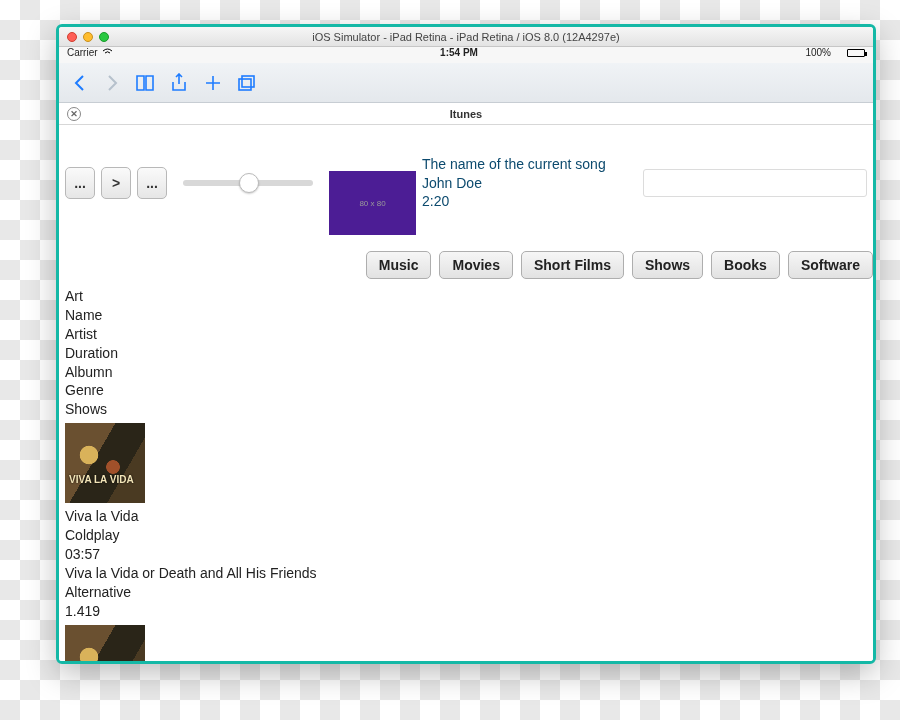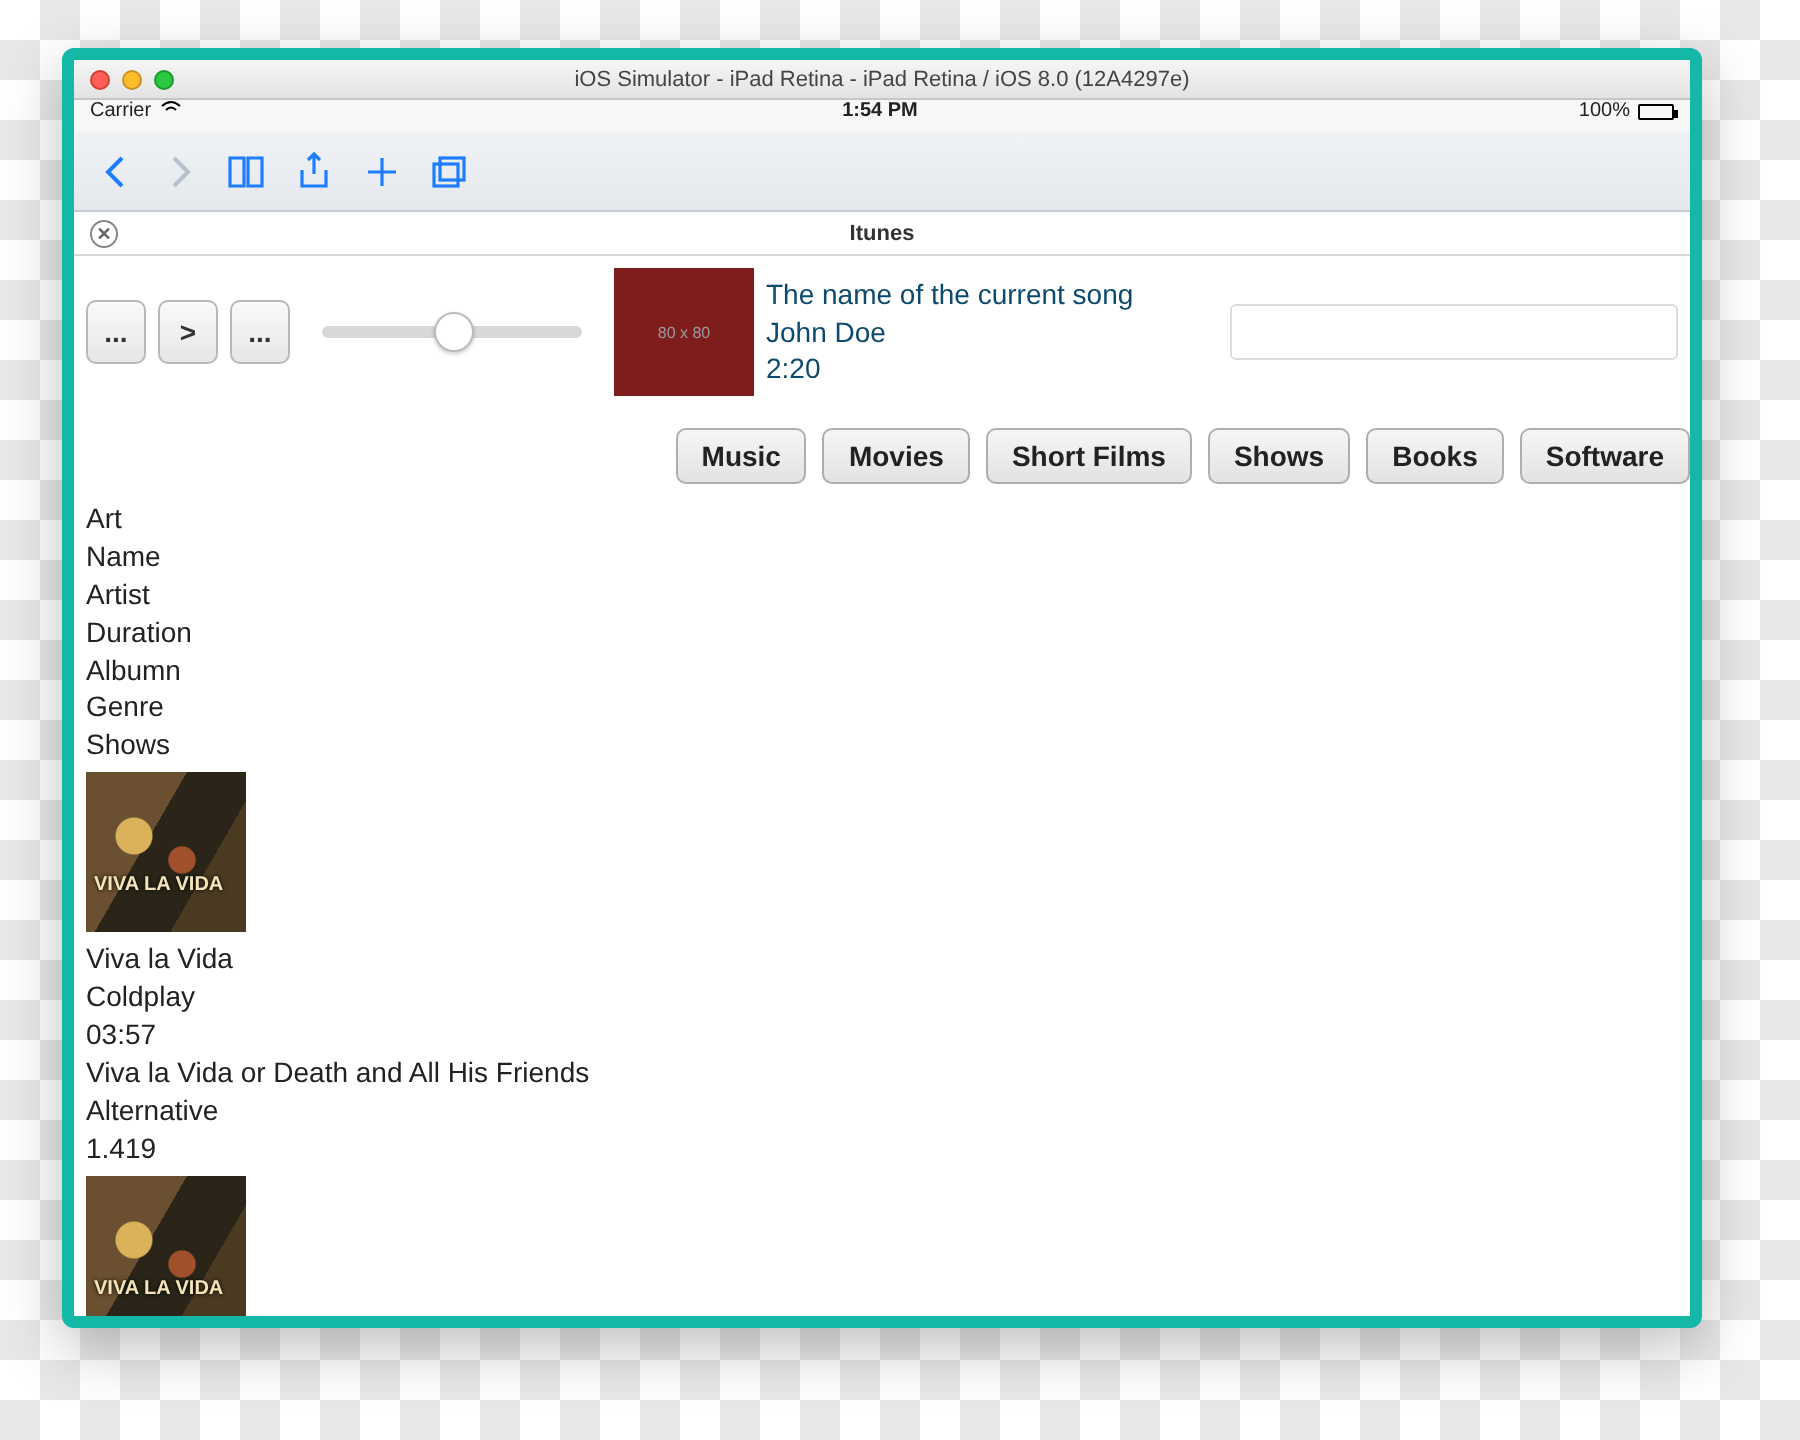--- a/index.html
+++ b/index.html
@@ -5,24 +5,24 @@
   * { box-sizing: border-box; margin: 0; padding: 0; }
   body {
     font-family: -apple-system, "Helvetica Neue", Arial, sans-serif;
     font-size: 13px;
     background: repeating-conic-gradient(#e8e8e8 0% 25%, #fff 0% 50%) 0 0/40px 40px;
     width: 900px; height: 720px;
     position: relative;
   }
   .window {
     position: absolute;
-    left: 31px; top: 24px;
+    left: 56px; top: 24px;
     width: 820px; height: 640px;
     background: #fff;
-    border: 6px solid #14b8a6;
+    border: 3px solid #14b8a6;
     border-radius: 6px;
     box-shadow: 0 10px 30px rgba(0,0,0,.25);
     overflow: hidden;
     display: flex; flex-direction: column;
   }
   
   .mac-titlebar {
     height: 20px;
     background: linear-gradient(#f6f6f6,#e3e3e3);
     border-bottom: 1px solid #c6c6c6;
@@ -40,21 +40,21 @@
     font-size:11px; color:#444;
   }
   
   .ios-status {
     height: 16px;
     background: #f7f7f7;
     display:flex; justify-content:space-between; align-items:flex-start;
     padding: 0 8px;
     font-size: 10px; color:#222;
   }
-  .ios-status .right { display:flex; align-items:center; gap:4px;}
+  .ios-status .right { display:flex; align-items:center; gap:16px;}
   .battery { width:18px; height:8px; border:1px solid #000; border-radius:1px; position:relative;}
   .battery::after{content:"";position:absolute;right:-3px;top:2px;width:2px;height:4px;background:#000;}
   .battery .fill{background:#000;width:100%;height:100%;}
   
   .safari-bar {
     height: 40px;
     background: linear-gradient(#f0f3f6,#e4e8ec);
     border-bottom:1px solid #c7cdd3;
     display:flex; align-items:center; gap:10px;
     padding: 0 10px;
@@ -101,23 +101,23 @@
     font-size:14px;font-weight:bold;color:#333;
   }
   .slider{
     width:130px;height:6px;background:#d8d8d8;border-radius:3px;
     position:relative;margin:0 10px;
   }
   .slider .thumb{position:absolute;left:56px;top:-7px;width:20px;height:20px;
     background:#fff;border:1px solid #bbb;border-radius:50%;
     box-shadow:0 1px 2px rgba(0,0,0,.2);}
   .art-placeholder{
-    width:70px;height:64px;background:#7f1d1d;
-    display:flex;align-items:center;justify-content:center;
-    font-size:8px;color:#9a9a9a;
+    width:87px;height:64px;background:#4c1d95;
+    display:flex;align-items:center;justify-content:center;
+    font-size:8px;color:#9a9a9a;margin-top:40px;
   }
   .nowplaying{font-size:14px;color:#0c4a6e;line-height:1.35;}
   .searchbox{
     margin-left:auto;
     width:224px;height:28px;
     border:1px solid #dcdcdc;border-radius:3px;
     background:#fff;
   }
   
   .tabs-row{display:flex;gap:8px;justify-content:flex-end;padding:14px 0 6px;}

